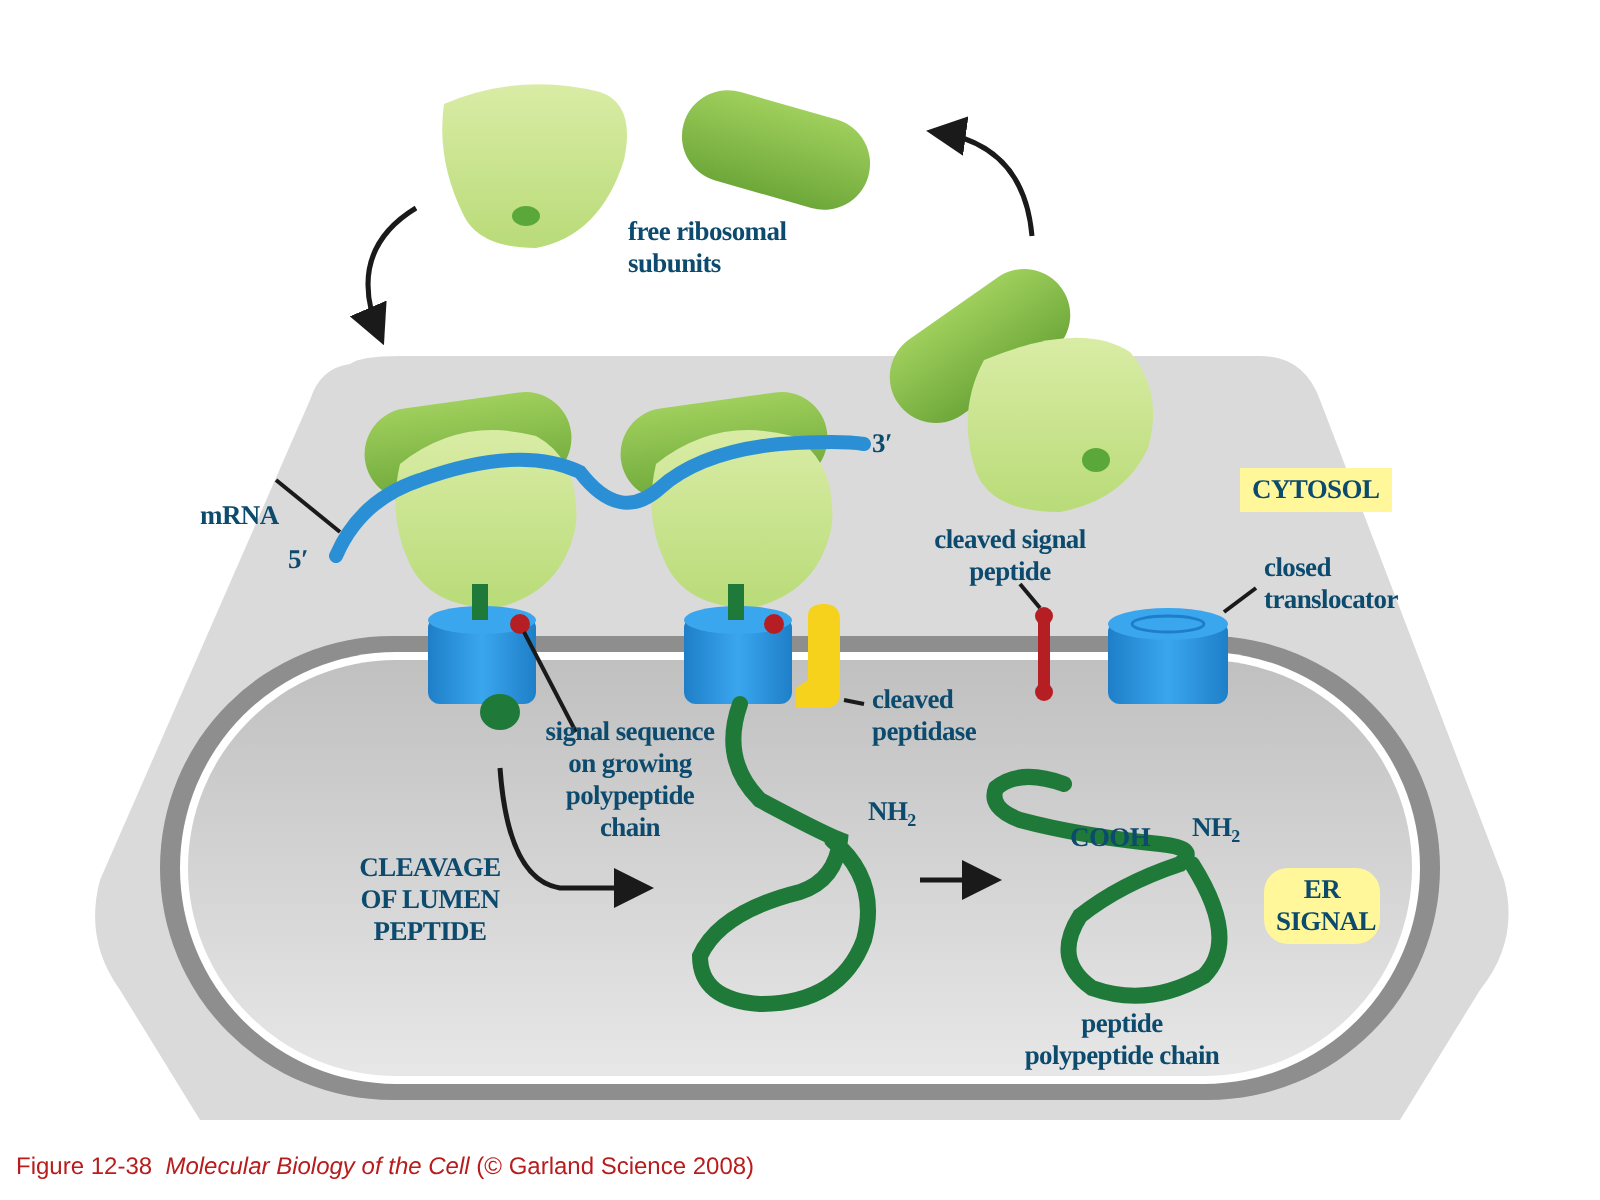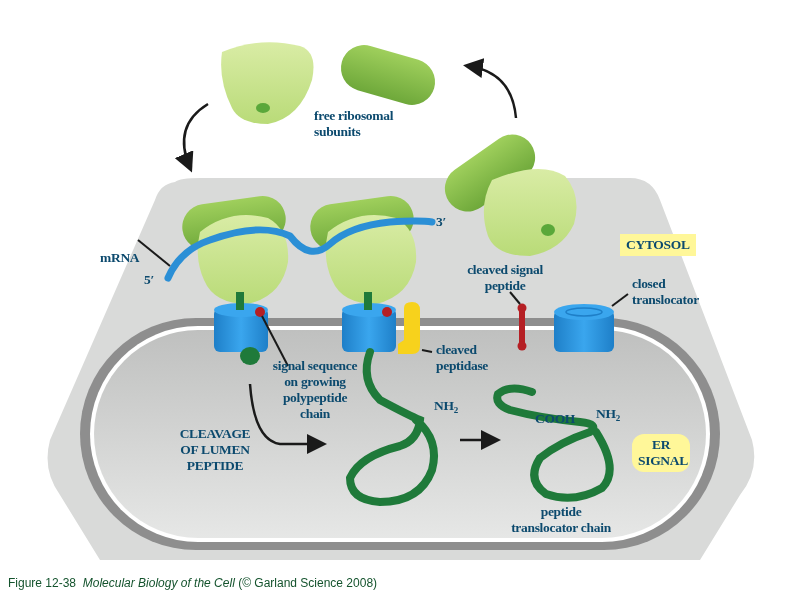--- a/index.html
+++ b/index.html
@@ -1,21 +1,21 @@
 <!DOCTYPE html>
 <html><head>
 <meta charset="utf-8">
 <style>
   html, body { margin:0; padding:0; background:#ffffff; }
   body { width:800px; height:600px; position:relative; overflow:hidden; font-family:"DejaVu Sans", sans-serif; }
   #stage { position:absolute; left:0; top:0; width:800px; height:600px; }
   .lbl { position:absolute; font-family:Liberation Serif, serif; font-weight:bold; color:#0c4a6e; font-size:13.5px; line-height:16px; letter-spacing:-0.3px; }
   .ctr { text-align:center; }
   .hl { background:#fff799; padding:3px 6px;margin-top:24px; }
-  .caption { position:absolute; left:8px; top:576px; font-family:"Liberation Sans", sans-serif; font-size:12px; color:#14532d; }
+  .caption { position:absolute; left:8px; top:576px; font-family:"Liberation Sans", sans-serif; font-size:12px; color:#b91c1c; }
   .caption i { font-style:italic; }
   sub { font-size:9px; vertical-align:-3px; }
 </style>
 </head>
 <body>
 
 <div id="stage">
 <svg width="800" height="600" viewBox="0 0 800 600" xmlns="http://www.w3.org/2000/svg">
   <defs>
     <linearGradient id="lumenGrad" x1="0" y1="0" x2="0" y2="1">
@@ -140,21 +140,21 @@
 <div class="lbl" style="left:535px;top:384px;margin-top:27px;">COOH</div>
 <div class="lbl" style="left:596px;top:406px;"><span>NH</span><sub>2</sub></div>
 
 <div class="lbl ctr hl" style="left:632px;top:410px;width:46px;border-radius:12px;">
   <div>ER</div>
   <div>SIGNAL</div>
 </div>
 
 <div class="lbl ctr" style="left:486px;top:504px;width:150px;">
   <div>peptide</div>
-  <div>translocator chain</div>
+  <div>polypeptide chain</div>
 </div>
 
 <div class="caption">
   <span>Figure 12-38</span>&nbsp;
   <i>Molecular Biology of the Cell</i>
   <span>(© Garland Science 2008)</span>
 </div>
 </div>
 
 </body></html>

